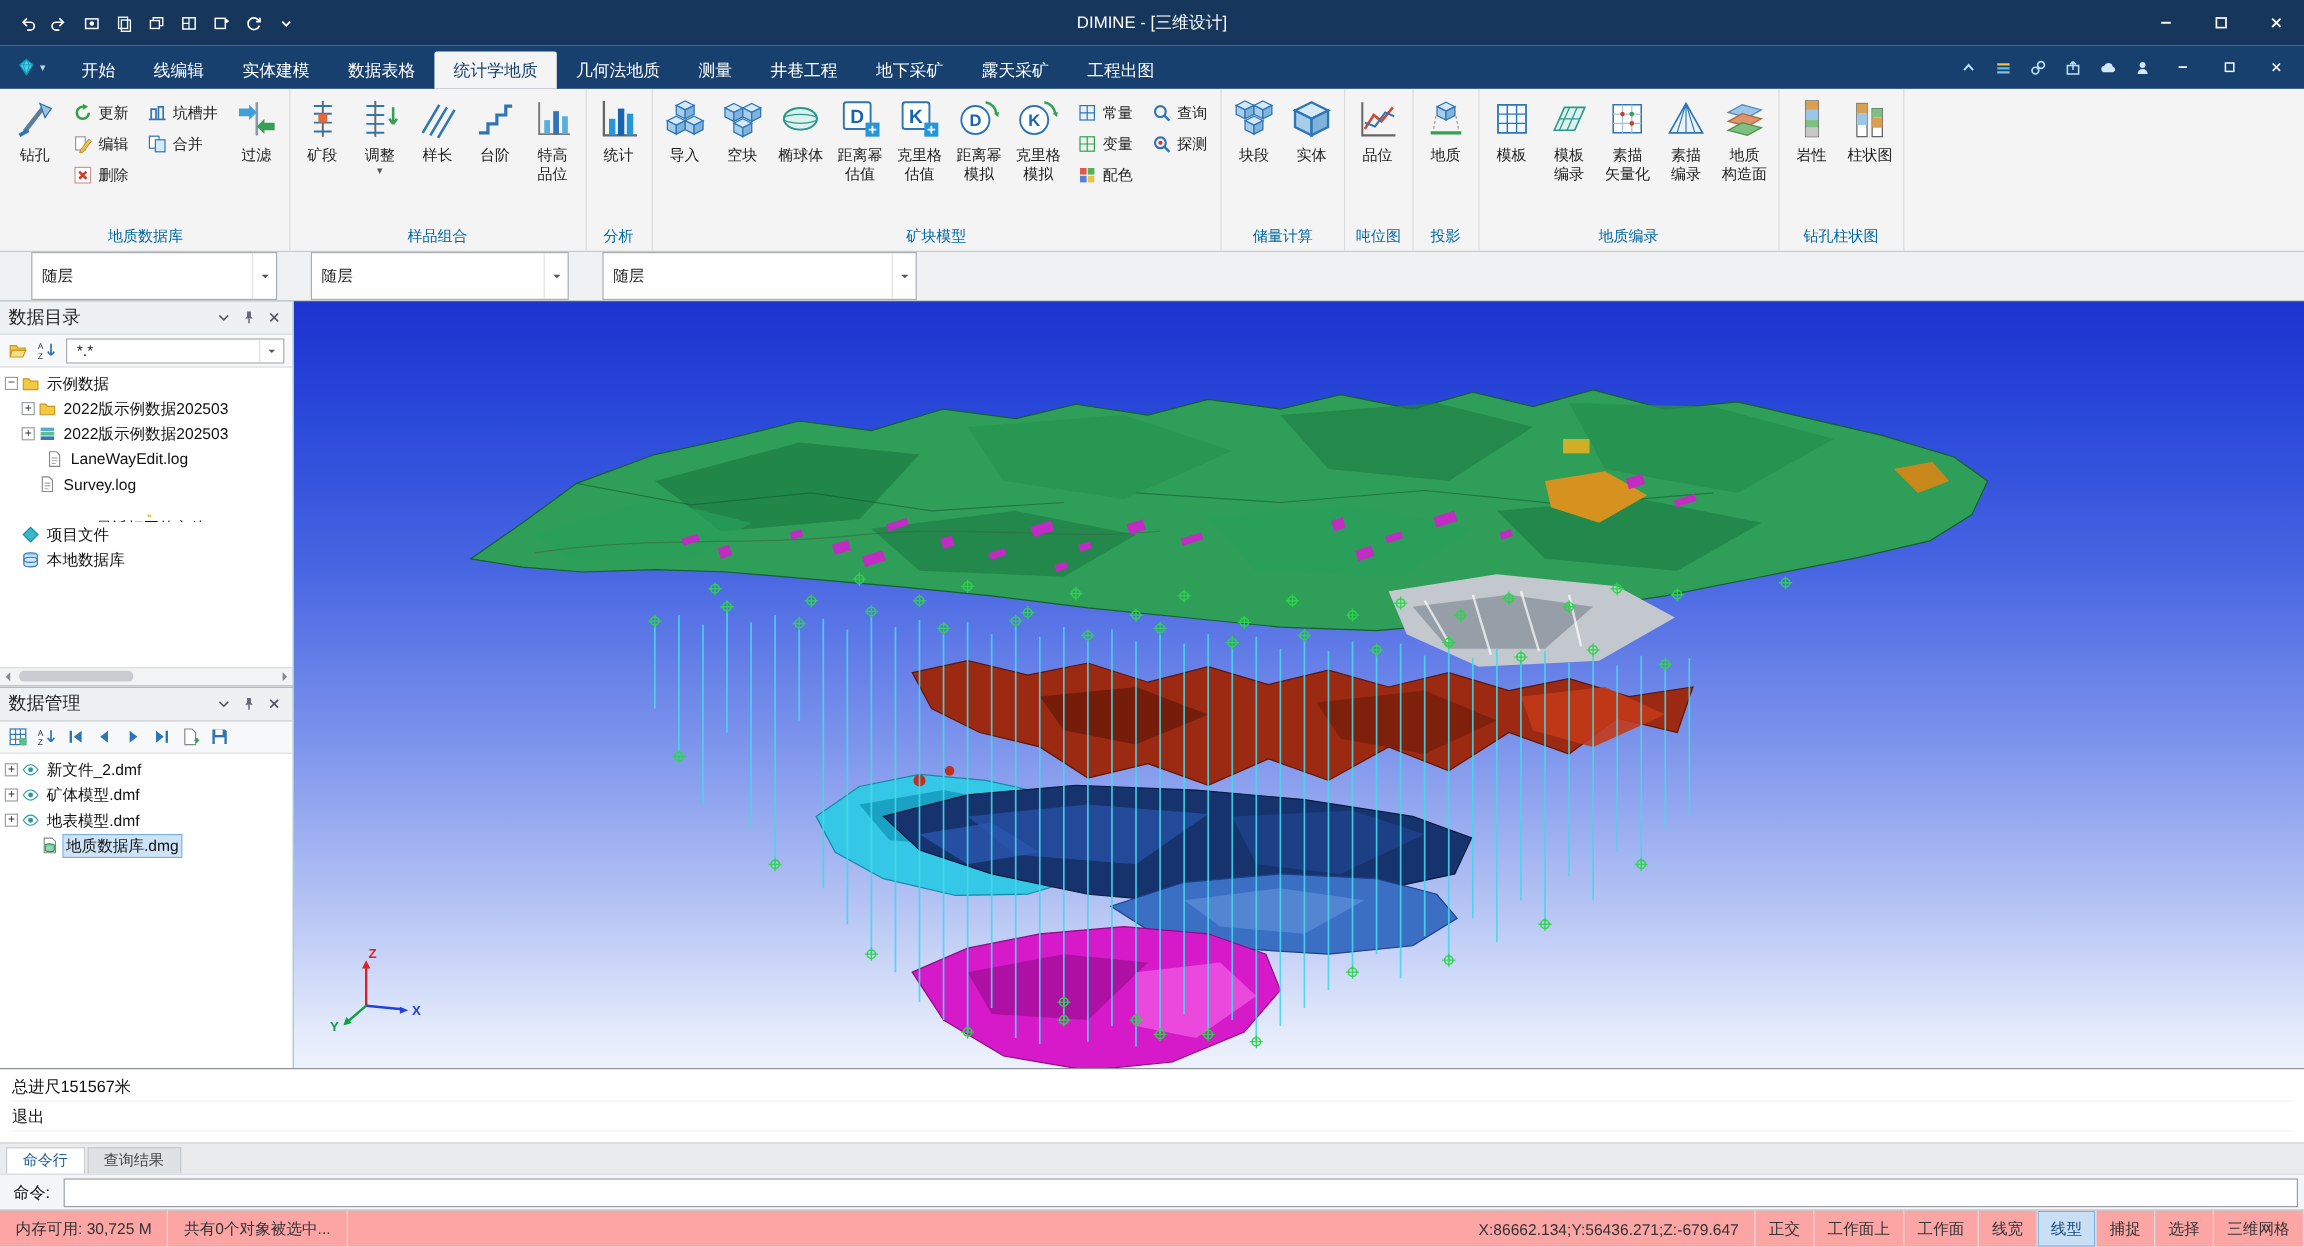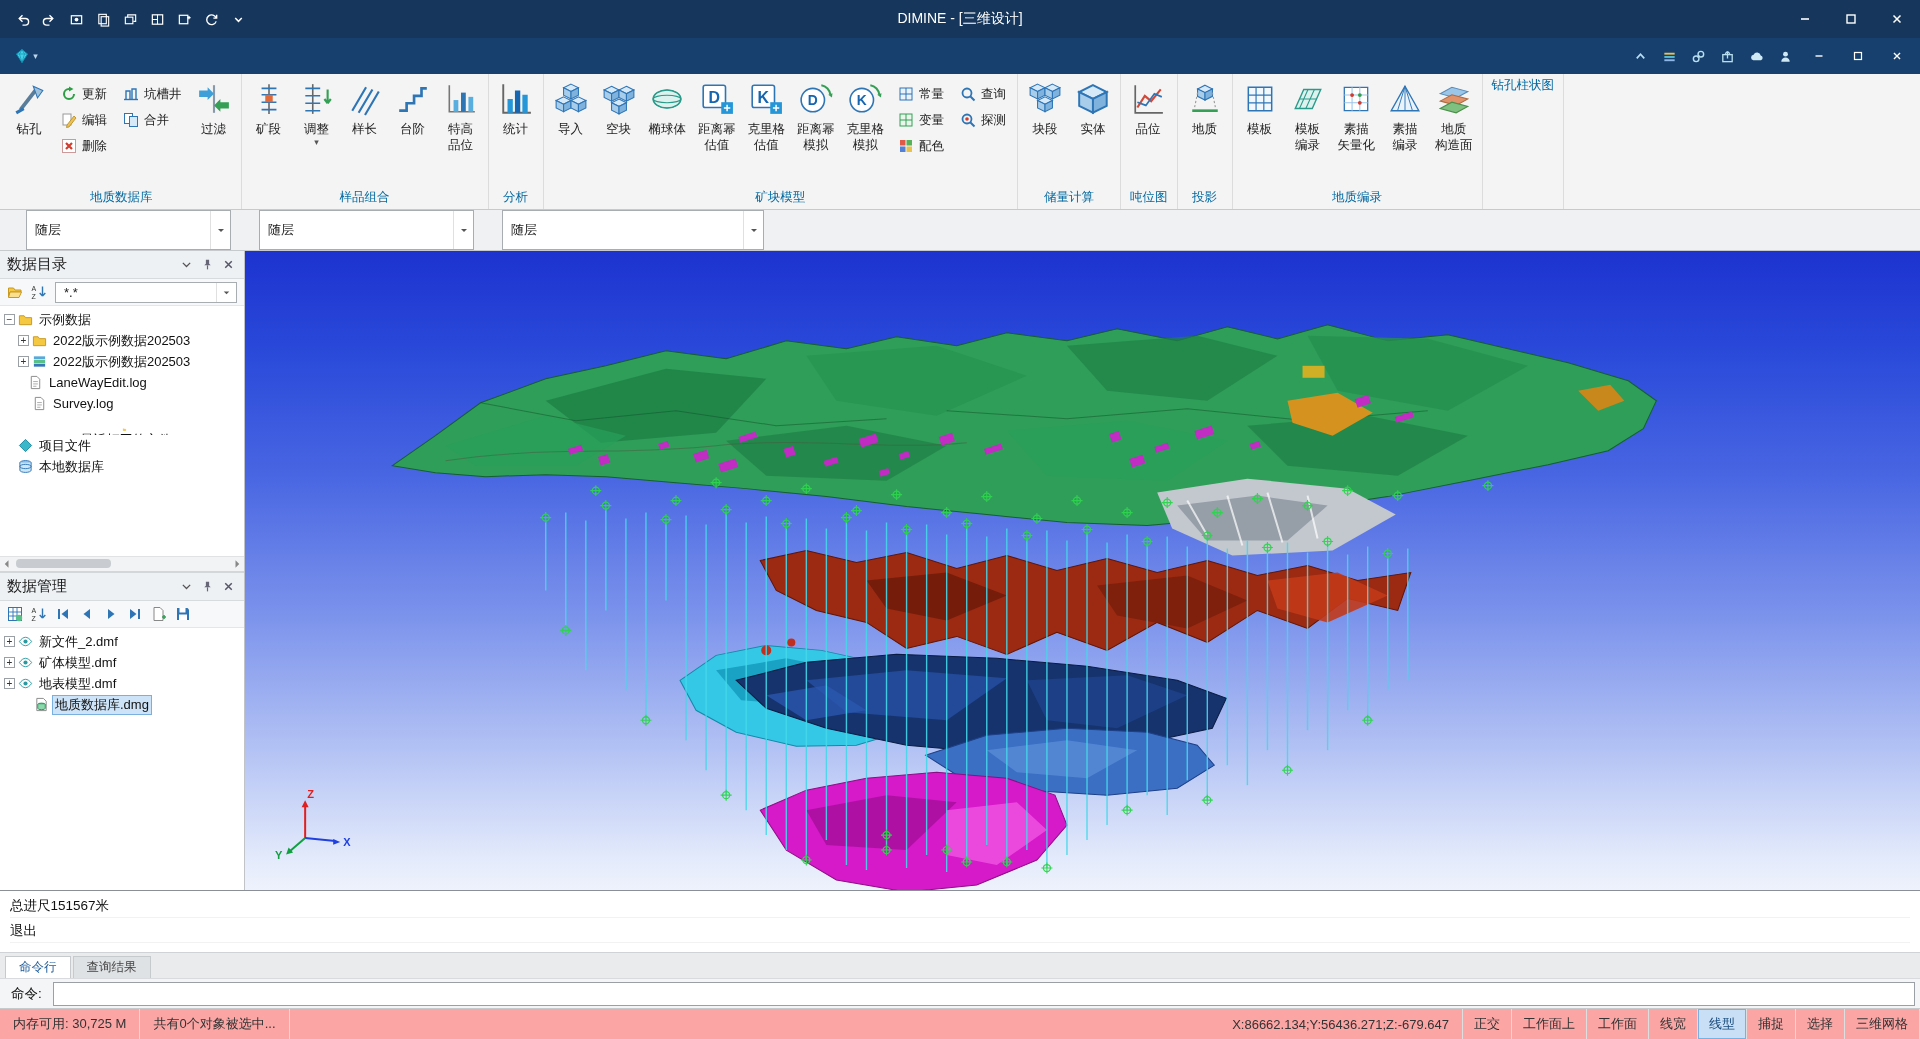--- a/index.html
+++ b/index.html
@@ -164,20 +164,33 @@
   </div>
 
   <div id="tabrow">
     <div id="app-button">
         <svg viewBox="0 0 16 16" width="16" height="16" xmlns="http://www.w3.org/2000/svg">
           <path d="M8 1.5 13.5 6 8 14.5 2.5 6Z" fill="#45d0e8" stroke="#1090b0"></path>
           <path d="M2.5 6h11M8 1.5 5.5 6l2.5 8.5L10.5 6Z" fill="none" stroke="#1090b0" stroke-width="0.7"></path>
         </svg>
         <span class="ac">▾</span>
       </div>
+    <div id="ribbon-tabs">
+        <div class="rtab">开始</div>
+        <div class="rtab">线编辑</div>
+        <div class="rtab">实体建模</div>
+        <div class="rtab">数据表格</div>
+        <div class="rtab active">统计学地质</div>
+        <div class="rtab">几何法地质</div>
+        <div class="rtab">测量</div>
+        <div class="rtab">井巷工程</div>
+        <div class="rtab">地下采矿</div>
+        <div class="rtab">露天采矿</div>
+        <div class="rtab">工程出图</div>
+      </div>
     <div id="tabrow-right">
         <div class="tricon">
           <svg viewBox="0 0 16 16" width="15" height="15" xmlns="http://www.w3.org/2000/svg">
             <path d="M4 10l4-4.5L12 10" fill="none" stroke="#b8dff0" stroke-width="1.8"></path>
           </svg>
         </div>
         <div class="tricon">
           <svg viewBox="0 0 16 16" width="15" height="15" xmlns="http://www.w3.org/2000/svg">
             <path d="M2.5 5h11" stroke="#f0c04a" stroke-width="2"></path>
             <path d="M2.5 8.5h11" stroke="#58c0d8" stroke-width="2"></path>
@@ -581,20 +594,43 @@
                 <path d="M3 11 14 5l15 4-11 6Z" fill="#9cc6e8" stroke="#5a8cb8"></path>
                 <path d="M3 18 14 12l15 4-11 6Z" fill="#e0936a" stroke="#b06a42"></path>
                 <path d="M3 25 14 19l15 4-11 6Z" fill="#7fbf7f" stroke="#4a8f4a"></path>
               </svg>
               <span class="rlabel">地质<br>构造面</span>
             </div>
           </div>
           <div class="rgroup-label">地质编录</div>
         </div>
         <div class="rgroup">
+          <div class="rgroup-body">
+            <div class="rbtn-large">
+              <svg viewBox="0 0 32 32" width="34" height="34" xmlns="http://www.w3.org/2000/svg">
+                <rect x="11" y="2" width="10" height="28" fill="#fff" stroke="#666"></rect>
+                <rect x="11" y="2" width="10" height="7" fill="#d8a050"></rect>
+                <rect x="11" y="9" width="10" height="8" fill="#9cc6e8"></rect>
+                <rect x="11" y="17" width="10" height="6" fill="#7fbf7f"></rect>
+                <rect x="11" y="23" width="10" height="7" fill="#c8c8c8"></rect>
+              </svg>
+              <span class="rlabel">岩性</span>
+            </div>
+            <div class="rbtn-large">
+              <svg viewBox="0 0 32 32" width="34" height="34" xmlns="http://www.w3.org/2000/svg">
+                <rect x="6" y="4" width="8" height="26" fill="#fff" stroke="#666"></rect>
+                <rect x="6" y="4" width="8" height="8" fill="#d8a050"></rect>
+                <rect x="6" y="12" width="8" height="9" fill="#9cc6e8"></rect>
+                <rect x="18" y="8" width="8" height="22" fill="#fff" stroke="#666"></rect>
+                <rect x="18" y="8" width="8" height="7" fill="#7fbf7f"></rect>
+                <rect x="18" y="15" width="8" height="8" fill="#d8a050"></rect>
+              </svg>
+              <span class="rlabel">柱状图</span>
+            </div>
+          </div>
           <div class="rgroup-label">钻孔柱状图</div>
         </div>
       </div>
   </div>
 
   <div id="filter-row">
       <div class="combo">
         <span class="combo-text">随层</span>
         <span class="combo-arrow">
           <svg viewBox="0 0 16 16" width="12" height="12" xmlns="http://www.w3.org/2000/svg">
@@ -685,21 +721,21 @@
             </div>
             <div class="trow" style="padding-left: 18px;">
               <span class="expander">+</span>
               <svg viewBox="0 0 16 16" width="15" height="15" xmlns="http://www.w3.org/2000/svg">
                 <rect x="2" y="2.5" width="12" height="3.2" fill="#58a8d8"></rect>
                 <rect x="2" y="6.4" width="12" height="3.2" fill="#58c088"></rect>
                 <rect x="2" y="10.3" width="12" height="3.2" fill="#3878b8"></rect>
               </svg>
               <span class="lbl">2022版示例数据202503</span>
             </div>
-            <div class="trow" style="padding-left: 14px;">
+            <div class="trow" style="padding-left: 24px;">
               <span class="exp-spacer"></span>
               <svg viewBox="0 0 16 16" width="15" height="15" xmlns="http://www.w3.org/2000/svg">
                 <path d="M3.5 1.5h6l3 3v10h-9Z" fill="#fff" stroke="#888"></path>
                 <path d="M5.5 7h5M5.5 9.5h5M5.5 12h3.5" stroke="#aaa"></path>
               </svg>
               <span class="lbl">LaneWayEdit.log</span>
             </div>
             <div class="trow" style="padding-left: 18px;">
               <span class="exp-spacer"></span>
               <svg viewBox="0 0 16 16" width="15" height="15" xmlns="http://www.w3.org/2000/svg">

